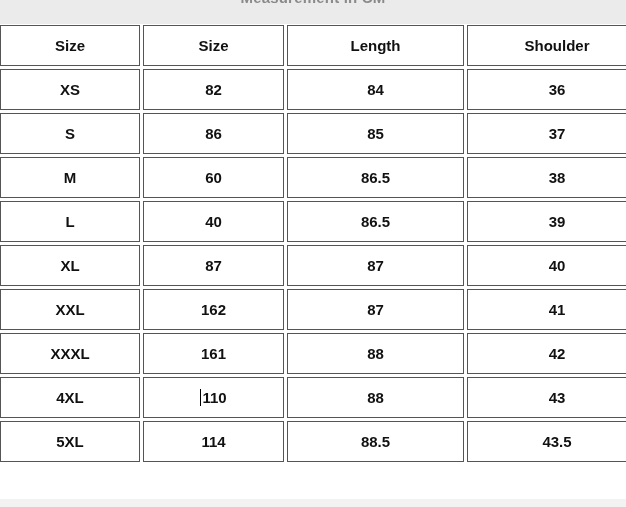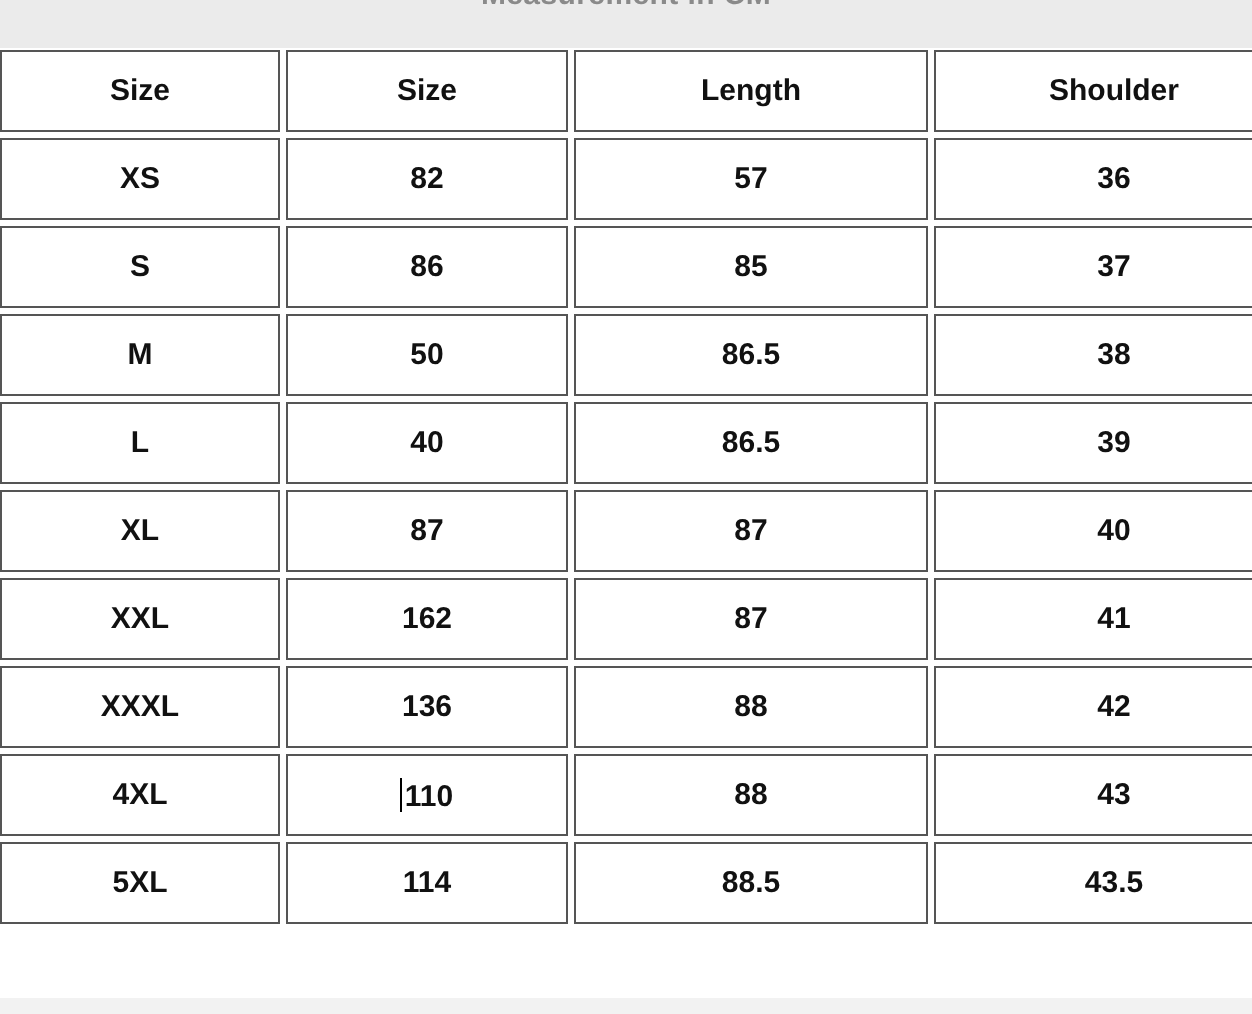--- a/index.html
+++ b/index.html
@@ -125,32 +125,32 @@
         <th>Size</th>
         <th>Size</th>
         <th>Length</th>
         <th>Shoulder</th>
       </tr>
     </thead>
     <tbody>
       <tr>
         <td>XS</td>
         <td>82</td>
-        <td>57</td>
+        <td>84</td>
         <td>36</td>
       </tr>
       <tr>
         <td>S</td>
         <td>86</td>
         <td>85</td>
         <td>37</td>
       </tr>
       <tr>
         <td>M</td>
-        <td>50</td>
+        <td>60</td>
         <td>86.5</td>
         <td>38</td>
       </tr>
       <tr>
         <td>L</td>
         <td>40</td>
         <td>86.5</td>
         <td>39</td>
       </tr>
       <tr>
@@ -160,21 +160,21 @@
         <td>40</td>
       </tr>
       <tr>
         <td>XXL</td>
         <td>162</td>
         <td>87</td>
         <td>41</td>
       </tr>
       <tr>
         <td>XXXL</td>
-        <td>136</td>
+        <td>161</td>
         <td>88</td>
         <td>42</td>
       </tr>
       <tr>
         <td>4XL</td>
         <td>
           <span class="cell-with-caret"><span class="text-caret"></span><span>110</span></span>
         </td>
         <td>88</td>
         <td>43</td>

